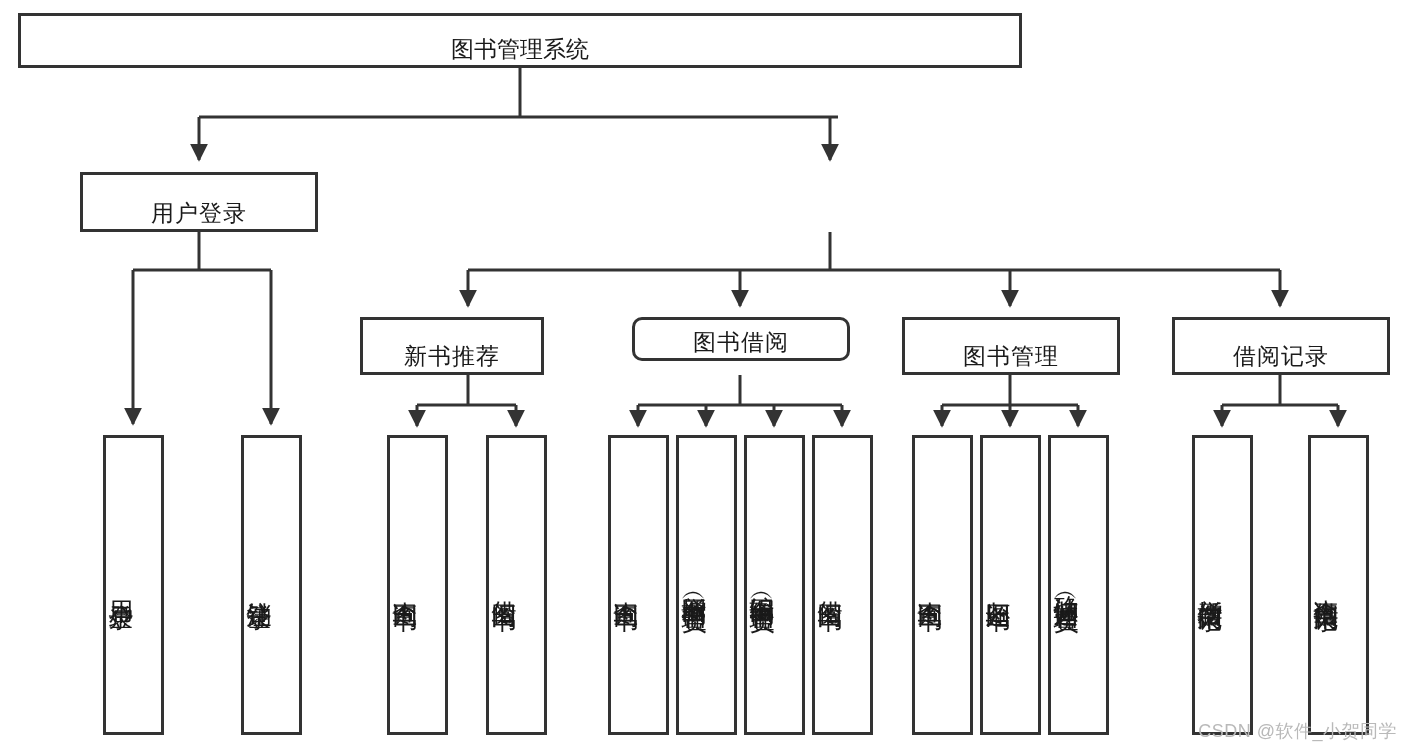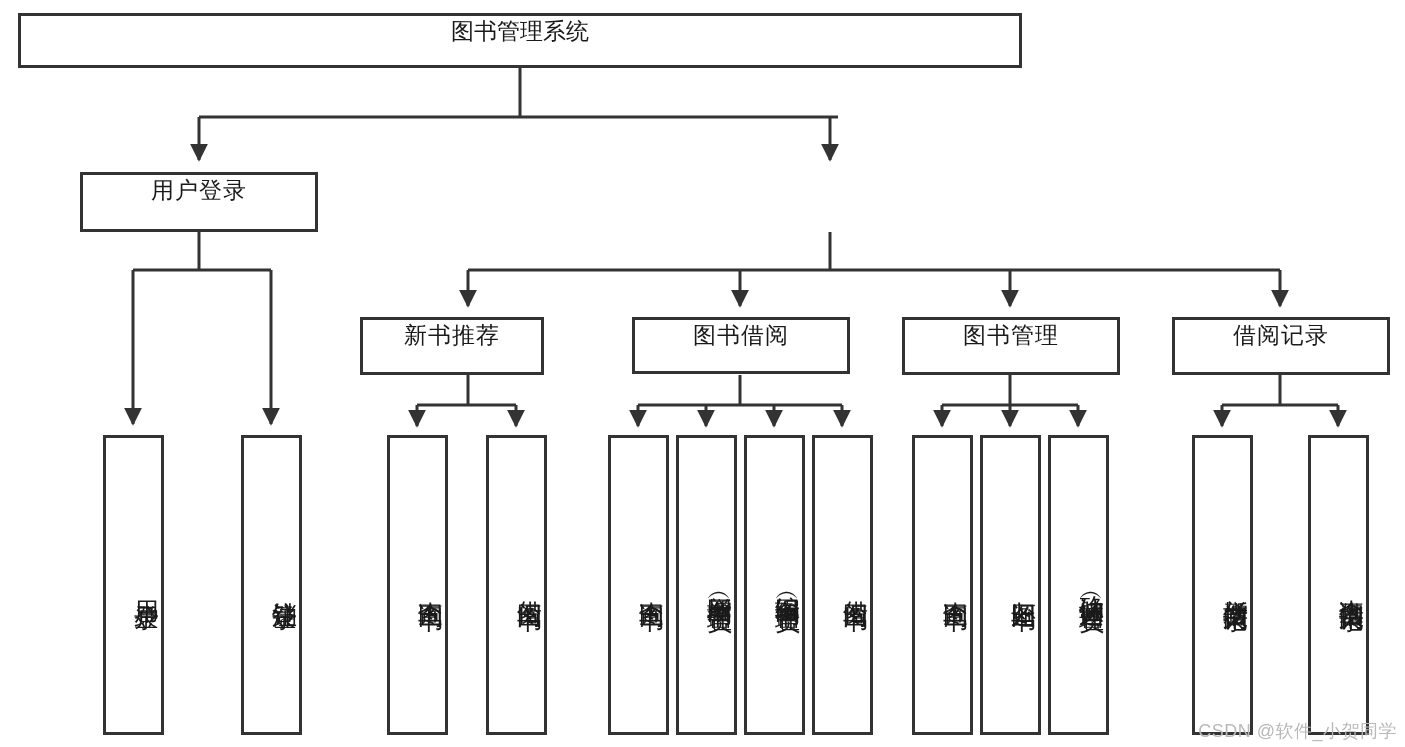--- a/index.html
+++ b/index.html
@@ -16,21 +16,21 @@
     height: 747px;
     background: #ffffff;
     overflow: hidden;
   }
   .node {
     position: absolute;
     box-sizing: border-box;
     border: 3px solid #333333;
     background: #ffffff;
     display: flex;
-    align-items: flex-start;
+    align-items: flex-end;
     justify-content: center;
     color: #1a1a1a;
     font-family: Liberation Serif, serif;
   }
   .node.horiz {
     font-size: 23px;
     letter-spacing: 1px;
   }
   .node.root {
     font-size: 23px;
@@ -125,21 +125,21 @@
     <span class="label">图书管理系统</span>
   </div>
 
   <div class="node horiz" style="left:80px; top:172px; width:238px; height:60px;">
     <span class="label">用户登录</span>
   </div>
 
   <div class="node horiz" style="left:360px; top:317px; width:184px; height:58px;">
     <span class="label">新书推荐</span>
   </div>
-  <div class="node horiz" style="left:632px; top:317px; width:218px; height:57px;">
+  <div class="node horiz" style="left:632px; top:317px; width:218px; height:44px;border-radius:10px;">
     <span class="label">图书借阅</span>
   </div>
   <div class="node horiz" style="left:902px; top:317px; width:218px; height:58px;">
     <span class="label">图书管理</span>
   </div>
   <div class="node horiz" style="left:1172px; top:317px; width:218px; height:58px;">
     <span class="label">借阅记录</span>
   </div>
 
   <div class="node vert" style="left:103px; top:435px; width:61px; height:300px;">

